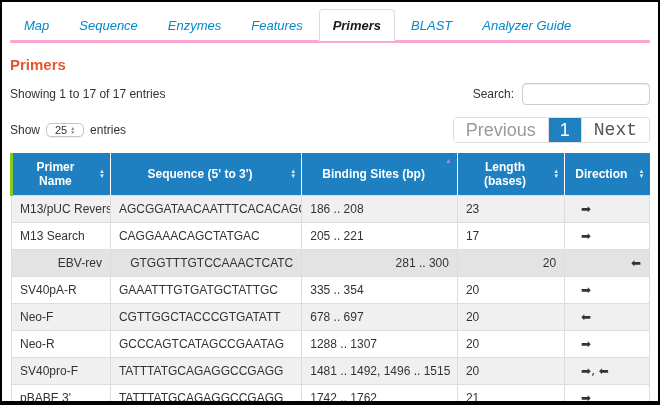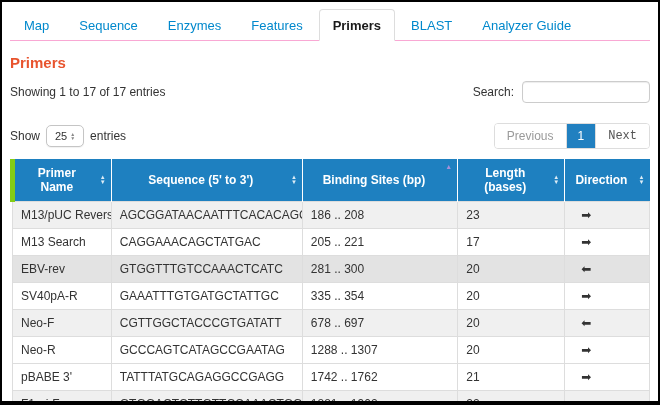--- a/index.html
+++ b/index.html
@@ -5,86 +5,86 @@
   * { margin:0; padding:0; box-sizing:border-box; }
   html,body { background:#fff; }
   body { font-family:"Liberation Sans","DejaVu Sans",sans-serif; }
   .screen {
     width:660px; height:405px; overflow:hidden; background:#fff;
     border:2px solid #000; border-bottom-width:4px; position:relative;
   }
   .content { padding:7px 8px 0 8px; }
 
   
-  .tabs { list-style:none; display:flex; border-bottom:1px solid #f9a8d4; align-items:flex-end; }
+  .tabs { list-style:none; display:flex; border-bottom:3px solid #f9a8d4; align-items:flex-end;font-style:italic; }
   .tabs li { margin-right:2px; margin-bottom:-1px; }
   .tabs a {
     display:block; padding:7px 13px 6px; font-size:13px; text-decoration:none;
     color:#0088cc; border:1px solid transparent; border-radius:4px 4px 0 0; cursor:pointer;
     line-height:17px;
   }
   .tabs li.active a {
     color:#1a1a1a; font-weight:bold; background:#fff;
     border-color:#ddd #ddd #fff #ddd;
   }
 
   
   .page-title { color:#e8542e; font-size:15px; font-weight:bold; margin:13px 0 10px; }
-  .row-a { display:flex; justify-content:space-between; align-items:center; margin-bottom:20px; }
+  .row-a { display:flex; justify-content:space-between; align-items:center; margin-bottom:12px; }
   .row-b { display:flex; justify-content:space-between; align-items:center; margin:4px 0 10px; }
   .info-text { font-size:12px; color:#333; }
   .show-wrap { font-size:12px; color:#333; display:flex; align-items:center; gap:6px; }
   .entries-select {
-    border:1px solid #c5c5c5; border-radius:5px; background:#fff; height:22px; min-width:38px;
+    border:1px solid #c5c5c5; border-radius:5px; background:#fff; height:14px; min-width:38px;
     display:inline-flex; align-items:center; justify-content:center; gap:3px;
     font-size:11px; color:#333; padding:0 5px; cursor:pointer;
     box-shadow:0 1px 1px rgba(0,0,0,.06);
   }
   .stepper { display:inline-flex; flex-direction:column; line-height:4px; color:#888; }
   .stepper span { font-size:5px; }
   .search-wrap { display:flex; align-items:center; gap:8px; font-size:12px; color:#333; }
   .search-input {
     width:128px; height:22px; border:1px solid #ccc; border-radius:4px; padding:2px 6px;
     font-size:12px; color:#333; outline:none; box-shadow:inset 0 1px 1px rgba(0,0,0,.075);
   }
 
   
   .pagination { display:flex; list-style:none; border:1px solid #ddd; border-radius:4px; overflow:hidden; }
   .pagination li { border-left:1px solid #ddd; }
   .pagination li:first-child { border-left:none; }
   .pagination a {
-    display:block; padding:4px 12px; font-size:12px; text-decoration:none; background:#fff;
+    display:block; padding:4px 12px; font-size:18px; text-decoration:none; background:#fff;
     cursor:pointer; line-height:16px;
   }
   .pagination .prev a { color:#9a9a9a; }
   .pagination .next a { color:#555;font-family:Liberation Mono, monospace; }
   .pagination .active a { background:#2180c0; color:#fff; padding:4px 11px; }
 
   
   table { width:100%; border-collapse:collapse; table-layout:fixed; font-size:12px; }
   col.c-name { width:15.5%; } col.c-seq { width:30%; } col.c-bind { width:24.4%; }
   col.c-len { width:16.8%; } col.c-dir { width:13.3%; }
   thead th {
     background:#1e80c0; color:#fff; font-weight:bold; text-align:center;
     padding:7px 18px 7px 6px; position:relative; cursor:pointer;
     border-left:1px solid rgba(255,255,255,.45); font-size:12px;
   }
-  thead th:first-child { border-left:5px solid #84cc16; }
+  thead th:first-child { border-left:3px solid #84cc16; }
   .sort-icons {
     position:absolute; right:5px; top:50%; transform:translateY(-50%);
     display:flex; flex-direction:column; align-items:center; line-height:5px;
   }
   .sort-icons span { font-size:6px; color:rgba(255,255,255,.85); }
   .sort-asc { position:absolute; right:5px; top:4px; font-size:7px; color:#a78fd8; }
   tbody td {
     padding:6px 8px; color:#333; border:1px solid #ddd; background:#fff;
     overflow:hidden; white-space:nowrap;
   }
   tr.stripe td { background:#f0f0f0; }
-  tr.highlight td { background:#e3e3e3; }
+  tr.highlight td { background:#e3e3e3;text-align:right; }
   td.dir { font-family:"DejaVu Sans",sans-serif; padding-left:16px; font-size:12px; }
 </style>
 </head>
 <body>
 
 <div class="screen">
   <div class="content">
 
     <ul class="tabs">
       <li>
@@ -225,20 +225,27 @@
           <td>20</td>
           <td class="dir">⬅</td>
         </tr>
         <tr>
           <td>Neo-R</td>
           <td>GCCCAGTCATAGCCGAATAG</td>
           <td>1288 .. 1307</td>
           <td>20</td>
           <td class="dir">➡</td>
         </tr>
+        <tr class="stripe">
+          <td>SV40pro-F</td>
+          <td>TATTTATGCAGAGGCCGAGG</td>
+          <td>1481 .. 1492, 1496 .. 1515</td>
+          <td>20</td>
+          <td class="dir">➡, ⬅</td>
+        </tr>
         <tr>
           <td>pBABE 3'</td>
           <td>TATTTATGCAGAGGCCGAGG</td>
           <td>1742 .. 1762</td>
           <td>21</td>
           <td class="dir">➡</td>
         </tr>
         <tr class="stripe">
           <td>F1ori-F</td>
           <td>GTGGACTCTTGTTCCAAACTGG</td>

